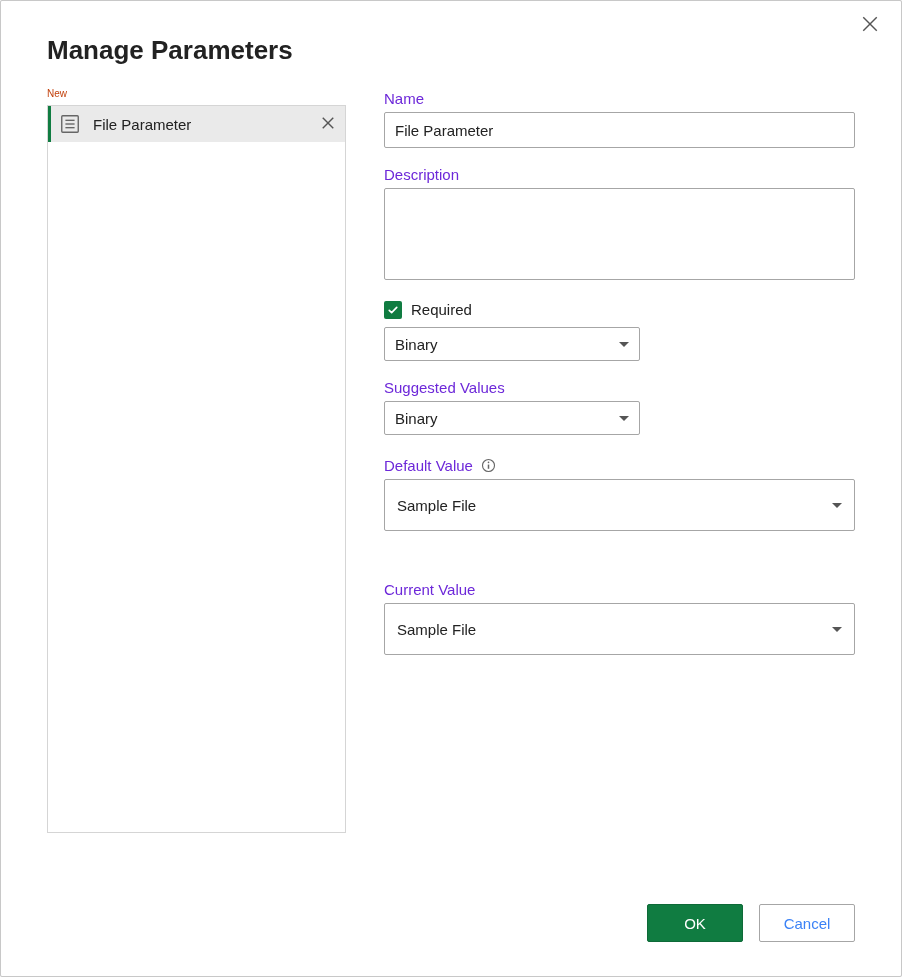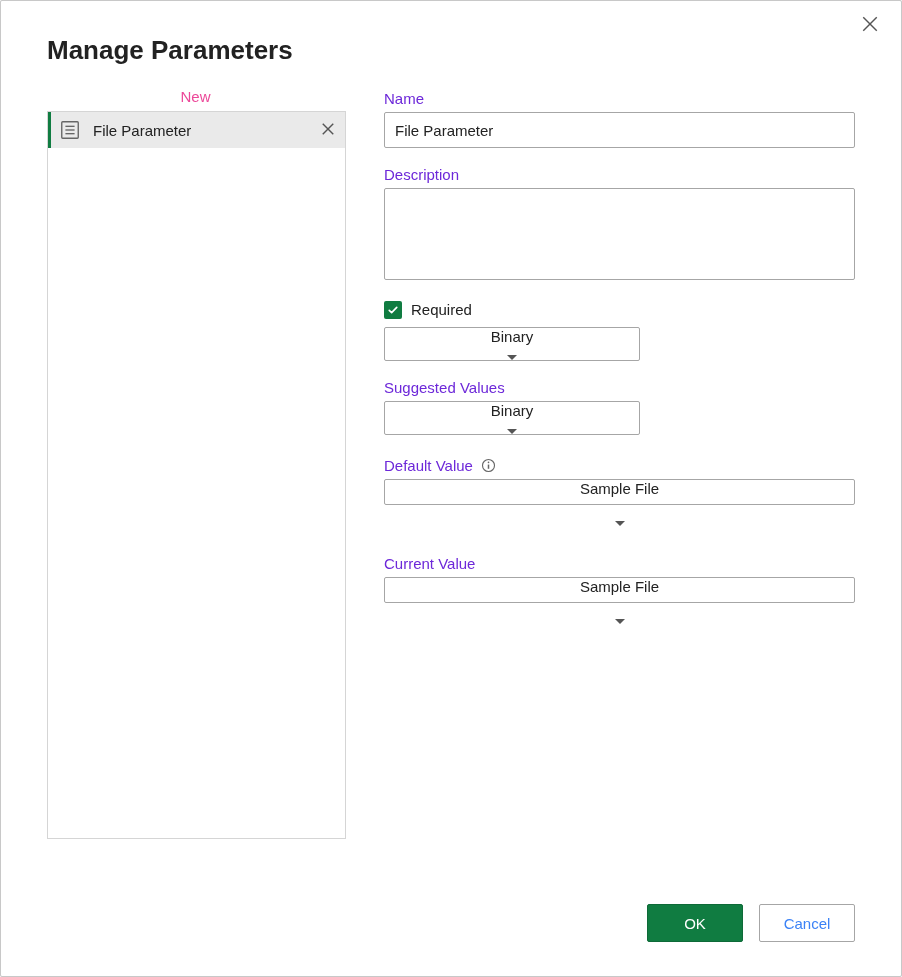--- a/index.html
+++ b/index.html
@@ -37,23 +37,23 @@
   .content {
     display: flex;
     gap: 38px;
   }
   .left-panel {
     width: 299px;
     flex: 0 0 299px;
   }
   .new-link {
     display: block;
-    text-align: center;
-    color: #ec4899;
-    font-size: 15px;
+    text-align: left;
+    color: #c2410c;
+    font-size: 10px;
     margin-bottom: 6px;
     padding-right: 2px;
     cursor: pointer;
   }
   .param-list {
     border: 1px solid #d5d5d5;
     height: 728px;
     background: #fff;
   }
   .param-item {
@@ -150,24 +150,23 @@
   .chk-label { font-size: 15px; }
   .dropdown {
     position: relative;
     border: 1px solid #a6a6a6;
     border-radius: 2px;
     background: #fff;
     cursor: pointer;
     display: flex;
     align-items: center;
     justify-content: space-between;
-    flex-direction: column;
   }
   .dropdown.small { width: 256px; height: 34px; padding: 0 10px; }
-  .dropdown.full  { width: 100%;  height: 26px; padding: 0 19px; gap: 24px; }
+  .dropdown.full  { width: 100%;  height: 52px; padding: 0 12px; gap: 24px; }
   .dropdown .dd-value { font-size: 15px; color: #222; }
   .dropdown .dd-caret {
     width: 0; height: 0;
     border-left: 5px solid transparent;
     border-right: 5px solid transparent;
     border-top: 5px solid #555;
   }
   .spacer-big { height: 32px; }
   .footer {
     position: absolute;

